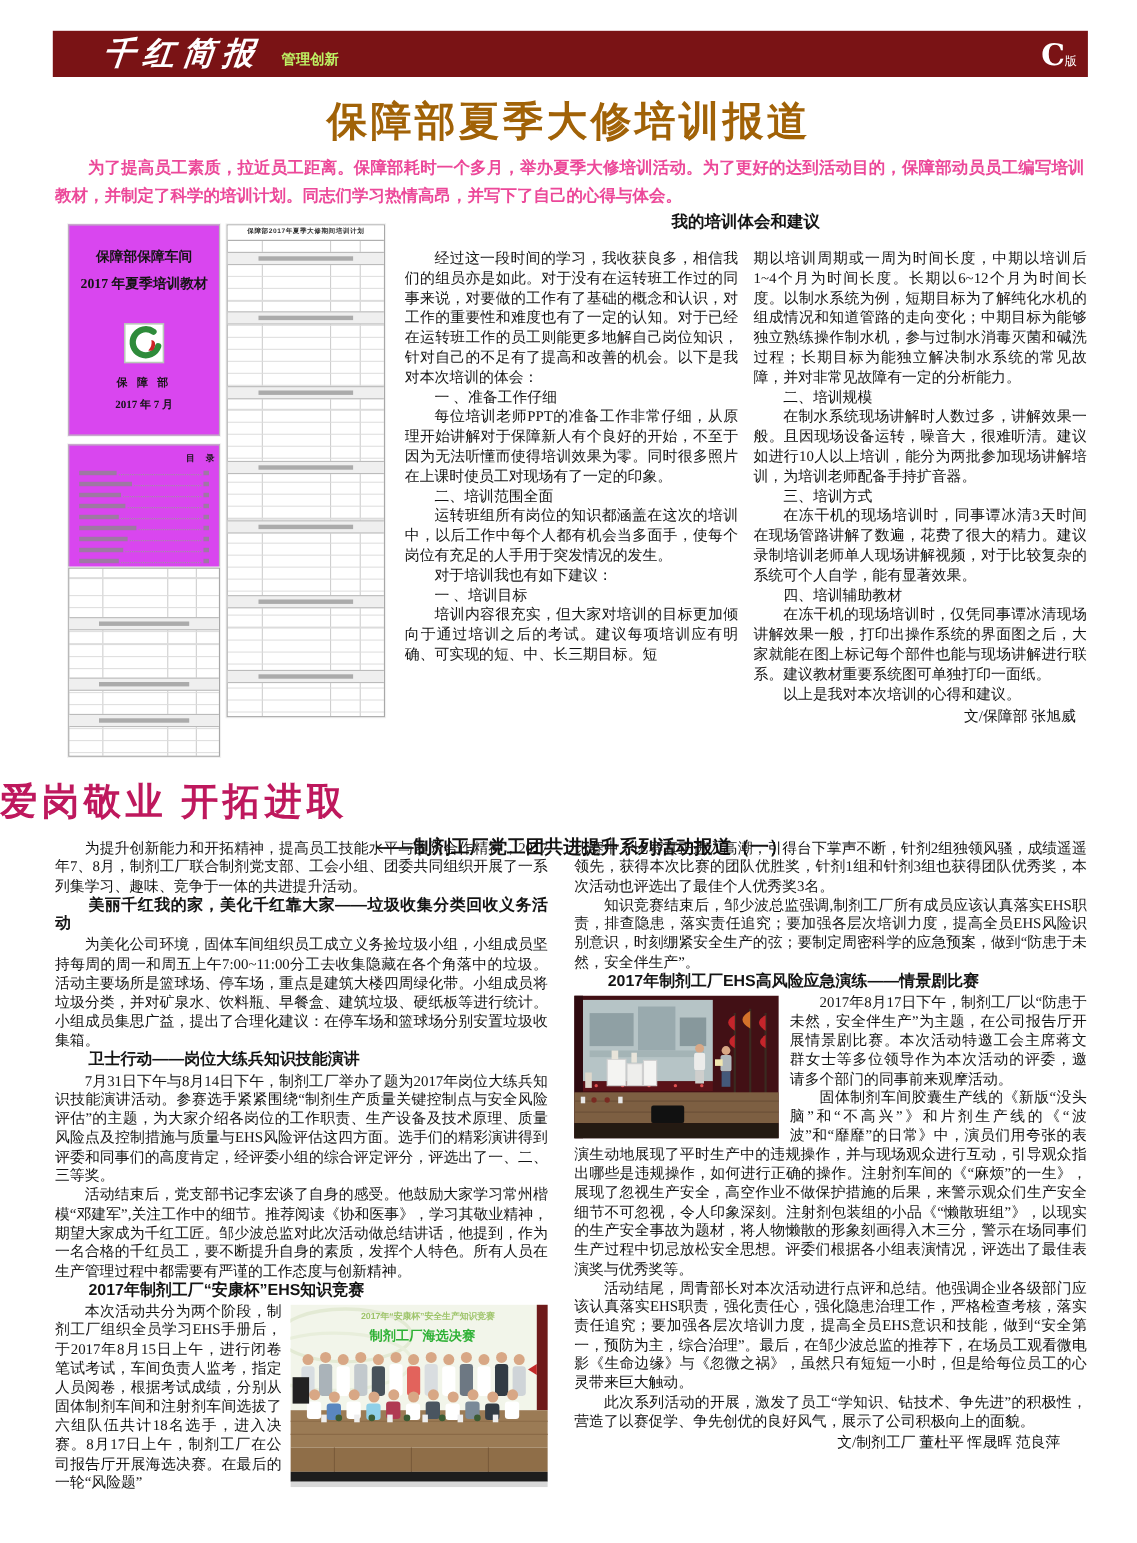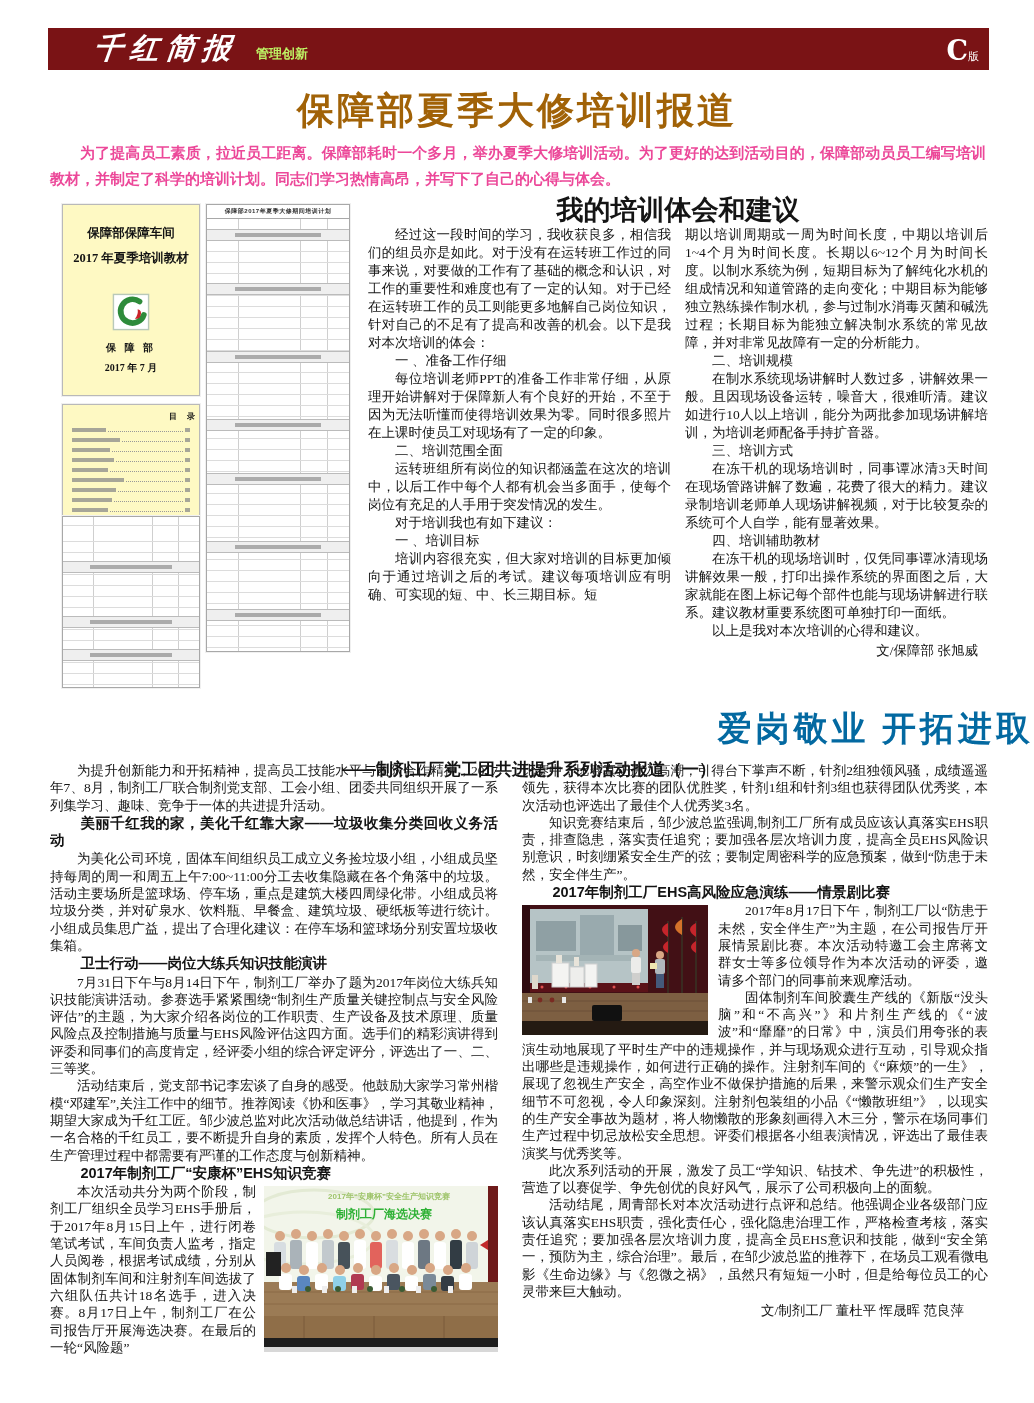--- a/index.html
+++ b/index.html
@@ -14,31 +14,31 @@
         font-size:13px;margin-left:18px;margin-top:10px;}
   .edition{position:absolute;right:10px;bottom:4px;color:#fff;display:flex;align-items:baseline;}
   .edition .big{font-family:"DejaVu Serif",serif;font-size:27px;font-weight:bold;}
   .edition .small{font-size:11px;font-family:"Liberation Sans",sans-serif;}
   
   .t1{position:absolute;left:0;top:86px;width:1034px;text-align:center;color:#a16207;
       font-weight:bold;font-size:37px;letter-spacing:3px;font-family:"Liberation Serif",serif;}
   .intro{position:absolute;left:50px;top:140px;width:936px;font-family:"Liberation Sans","DejaVu Sans",sans-serif;
          font-weight:bold;font-size:15px;line-height:26px;text-align:justify;text-indent:2em;color:#ec4899;}
   .a1head{position:absolute;left:368px;top:192px;width:620px;text-align:center;
-          font-family:"Liberation Sans","DejaVu Sans",sans-serif;font-weight:bold;font-size:27px;}
+          font-family:"Liberation Sans","DejaVu Sans",sans-serif;font-weight:bold;font-size:15px;}
   .a1cols{position:absolute;left:368px;top:226px;width:620px;height:440px;display:flex;gap:14px;
           overflow:hidden;font-size:13.5px;line-height:18px;text-align:justify;}
   .a1col{width:303px;}
   .a1col p{margin:0;}
   .ind{text-indent:2em;}
   .noind{text-indent:0;}
   .byl{text-align:right;padding-right:10px;margin-top:2px !important;}
   
   .collage{position:absolute;left:55px;top:198px;width:305px;height:492px;}
-  .sheet{position:absolute;background:#fef9c3;border:1px solid #b9b9b9;box-shadow:0 0 0 1px #f0f0f0;}
+  .sheet{position:absolute;background:#d946ef;border:1px solid #b9b9b9;box-shadow:0 0 0 1px #f0f0f0;}
   .cover{left:7px;top:6px;width:136px;height:190px;text-align:center;}
   .cover .l1{margin-top:20px;font-weight:bold;font-size:12.5px;}
   .cover .l2{margin-top:8px;font-weight:bold;font-size:12.5px;}
   .cover .dept{margin-top:10px;font-weight:bold;font-size:10px;letter-spacing:3px;}
   .cover .date{margin-top:6px;font-weight:bold;font-size:10px;}
   .logo{margin:26px auto 8px auto;display:block;}
   .toc{left:7px;top:206px;width:136px;height:106px;padding-top:6px;}
   .toc .tocT{text-align:right;font-weight:bold;font-size:8px;letter-spacing:4px;}
   .tocline{display:flex;align-items:flex-end;height:9px;margin:1px 9px 0 9px;}
   .tocline .tx{height:4px;background:#8a8a8a;opacity:.75;}
@@ -51,21 +51,21 @@
      background-position:0 14px,22% 0,66% 0,85% 0;
      background-repeat:repeat,no-repeat,no-repeat,no-repeat;}
   .mt-title{height:13px;background:#fff;border-bottom:1px solid #a8a8a8;text-align:center;
             font:600 6px/13px "Liberation Sans",sans-serif;color:#333;letter-spacing:.5px;
             white-space:nowrap;overflow:hidden;}
   .band{position:absolute;left:0;right:0;height:10px;background:#efefef;border-top:1px solid #bbb;border-bottom:1px solid #bbb;}
   .band::after{content:"";position:absolute;left:20%;right:20%;top:3px;height:4px;background:#9a9a9a;opacity:.8;}
   .tblR{left:151px;top:6px;width:142px;height:446px;}
   .tblL{left:7px;top:318px;width:136px;height:170px;}
   
-  .t2{position:absolute;left:0;top:706px;width:1034px;text-align:right;color:#0369a1;
+  .t2{position:absolute;left:0;top:706px;width:1034px;text-align:left;color:#be185d;
       font-weight:bold;font-size:34px;letter-spacing:4px;font-family:"Liberation Serif",serif;}
   .t2sub{position:absolute;left:12px;top:758px;width:1034px;text-align:center;
          font-family:"Liberation Sans","DejaVu Sans",sans-serif;font-weight:bold;font-size:17px;}
   .a2cols{position:absolute;left:50px;top:762px;width:938px;height:611px;display:flex;gap:24px;
           overflow:hidden;font-size:13.5px;line-height:17.3px;text-align:justify;}
   .a2c1{width:450px;}
   .a2c2{width:468px;}
   .a2cols p{margin:0;}
   .h2s{font-family:"Liberation Sans","DejaVu Sans",sans-serif;font-weight:bold;text-indent:2.1em;
        font-size:14.5px;margin:1px 0 !important;}
@@ -349,19 +349,19 @@
         <g>
           <rect x="6" y="92" width="4" height="6" fill="#e8e8e8"></rect>
             <circle cx="18" cy="95" r="2.4" fill="#7a2a22"></circle>
           <circle cx="30" cy="95" r="2.4" fill="#7a2a22"></circle>
             <rect x="40" y="92" width="4" height="6" fill="#e8e8e8"></rect>
         </g>
       </svg>
 
       <p class="ind">2017年8月17日下午，制剂工厂以“防患于未然，安全伴生产”为主题，在公司报告厅开展情景剧比赛。本次活动特邀工会主席蒋文群女士等多位领导作为本次活动的评委，邀请多个部门的同事前来观摩活动。</p>
       <p class="ind">固体制剂车间胶囊生产线的《新版“没头脑”和“不高兴”》和片剂生产线的《“波波”和“靡靡”的日常》中，演员们用夸张的表演生动地展现了平时生产中的违规操作，并与现场观众进行互动，引导观众指出哪些是违规操作，如何进行正确的操作。注射剂车间的《“麻烦”的一生》，展现了忽视生产安全，高空作业不做保护措施的后果，来警示观众们生产安全细节不可忽视，令人印象深刻。注射剂包装组的小品《“懒散班组”》，以现实的生产安全事故为题材，将人物懒散的形象刻画得入木三分，警示在场同事们生产过程中切忌放松安全思想。评委们根据各小组表演情况，评选出了最佳表演奖与优秀奖等。</p>
+      <p class="ind">活动结尾，周青部长对本次活动进行点评和总结。他强调企业各级部门应该认真落实EHS职责，强化责任心，强化隐患治理工作，严格检查考核，落实责任追究；要加强各层次培训力度，提高全员EHS意识和技能，做到“安全第一，预防为主，综合治理”。最后，在邹少波总监的推荐下，在场员工观看微电影《生命边缘》与《忽微之祸》，虽然只有短短一小时，但是给每位员工的心灵带来巨大触动。</p>
       <p class="ind">此次系列活动的开展，激发了员工“学知识、钻技术、争先进”的积极性，营造了以赛促学、争先创优的良好风气，展示了公司积极向上的面貌。</p>
-      <p class="ind">活动结尾，周青部长对本次活动进行点评和总结。他强调企业各级部门应该认真落实EHS职责，强化责任心，强化隐患治理工作，严格检查考核，落实责任追究；要加强各层次培训力度，提高全员EHS意识和技能，做到“安全第一，预防为主，综合治理”。最后，在邹少波总监的推荐下，在场员工观看微电影《生命边缘》与《忽微之祸》，虽然只有短短一小时，但是给每位员工的心灵带来巨大触动。</p>
       <p class="byl2">文/制剂工厂 董杜平 恽晟晖 范良萍</p>
     </div>
   </div>
 
 </div>
 
 </body></html>

